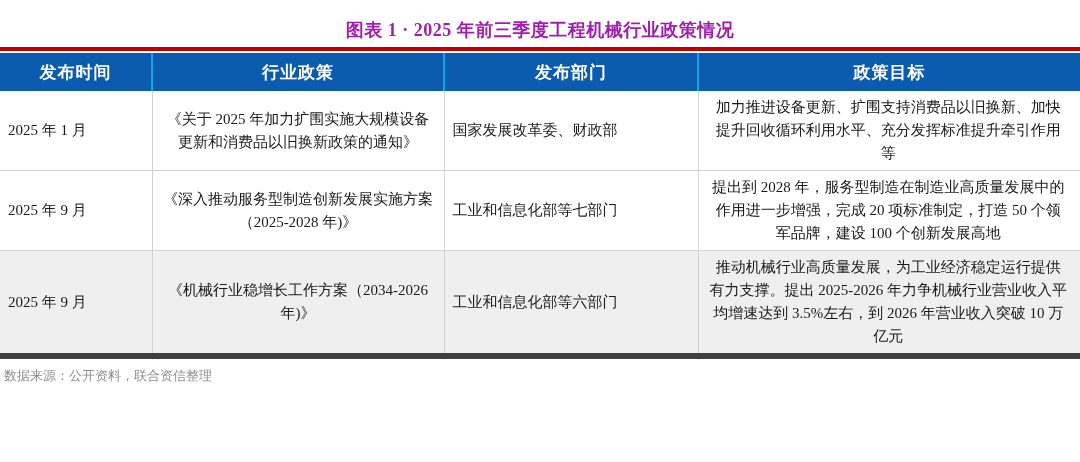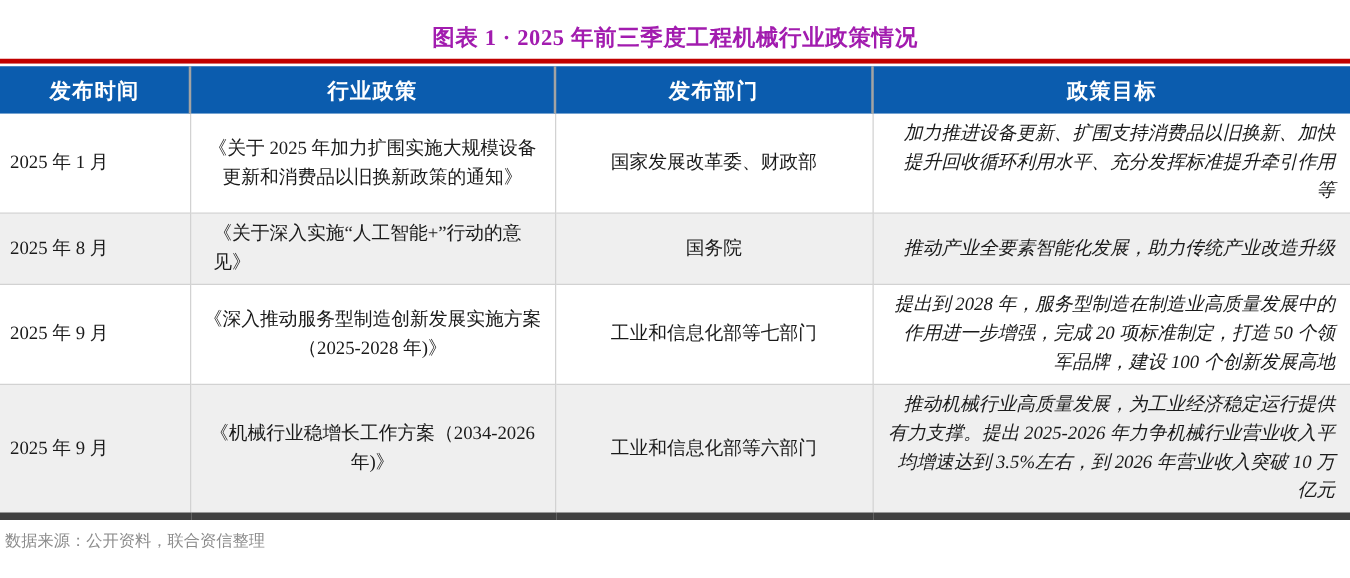--- a/index.html
+++ b/index.html
@@ -61,21 +61,21 @@
   table.policy col.c3 { width: 382px; }
 
   thead th {
     background: #0b5cae;
     color: #ffffff;
     font-size: 17px;
     font-weight: bold;
     text-align: center;
     height: 38px;
     padding: 0 4px;
-    border-right: 2px solid #a3a3a3;
+    border-right: 2px solid #0ea5e9;
     letter-spacing: 1px;
   }
   thead th:last-child { border-right: none; }
 
   tbody td {
     font-size: 15px;
     line-height: 23px;
     vertical-align: middle;
     padding: 5px 8px;
     border-right: 1px solid #d2d2d2;
@@ -83,22 +83,22 @@
   }
   tbody td:last-child { border-right: none; }
   tbody tr:last-child td { border-bottom: 6px solid #404040; }
 
   tbody tr.shaded td { background: #efefef; }
   tbody tr.plain td { background: #ffffff; }
 
   td.col-date   { white-space: nowrap; }
   td.col-policy { text-align: center; }
   td.col-policy.left { text-align: left; padding-left: 18px; }
-  td.col-dept   { text-align: center; }
-  td.col-goal   { text-align: right; padding-left: 10px; padding-right: 12px; font-style: italic; }
+  td.col-dept   { }
+  td.col-goal   { text-align: center; padding-left: 10px; padding-right: 12px; }
 
   
   .source {
     font-size: 13px;
     color: #8c8c8c;
     padding: 8px 0 0 4px;
     line-height: 18px;
   }
 </style>
 </head>
@@ -127,26 +127,20 @@
           <th>政策目标</th>
         </tr>
       </thead>
       <tbody>
         <tr class="plain">
           <td class="col-date">2025 年 1 月</td>
           <td class="col-policy">《关于 2025 年加力扩围实施大规模设备更新和消费品以旧换新政策的通知》</td>
           <td class="col-dept">国家发展改革委、财政部</td>
           <td class="col-goal">加力推进设备更新、扩围支持消费品以旧换新、加快提升回收循环利用水平、充分发挥标准提升牵引作用等</td>
         </tr>
-        <tr class="shaded">
-          <td class="col-date">2025 年 8 月</td>
-          <td class="col-policy left">《关于深入实施“人工智能+”行动的意见》</td>
-          <td class="col-dept">国务院</td>
-          <td class="col-goal">推动产业全要素智能化发展，助力传统产业改造升级</td>
-        </tr>
         <tr class="plain">
           <td class="col-date">2025 年 9 月</td>
           <td class="col-policy">《深入推动服务型制造创新发展实施方案（2025-2028 年)》</td>
           <td class="col-dept">工业和信息化部等七部门</td>
           <td class="col-goal">提出到 2028 年，服务型制造在制造业高质量发展中的作用进一步增强，完成 20 项标准制定，打造 50 个领军品牌，建设 100 个创新发展高地</td>
         </tr>
         <tr class="shaded">
           <td class="col-date">2025 年 9 月</td>
           <td class="col-policy">《机械行业稳增长工作方案（2034-2026 年)》</td>
           <td class="col-dept">工业和信息化部等六部门</td>

